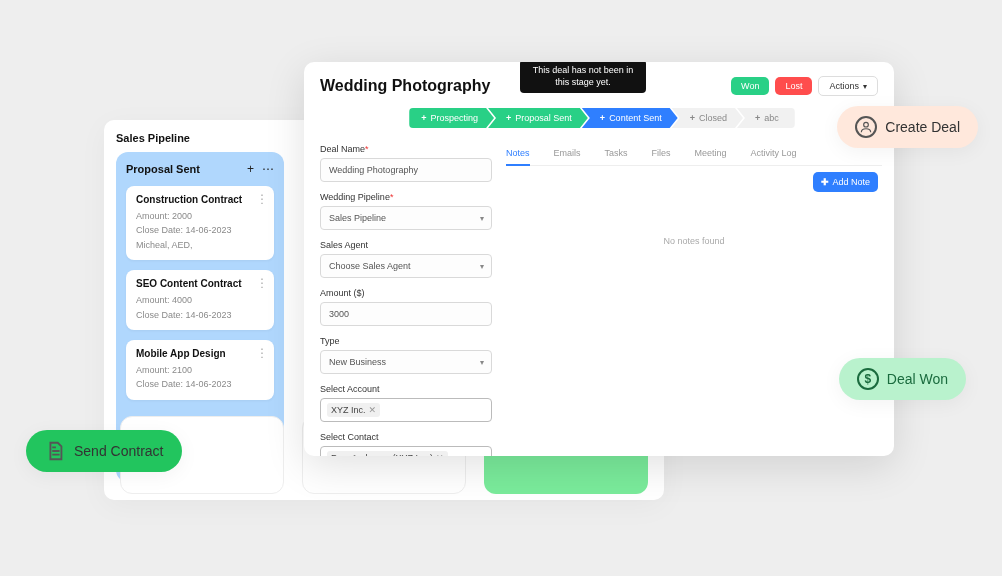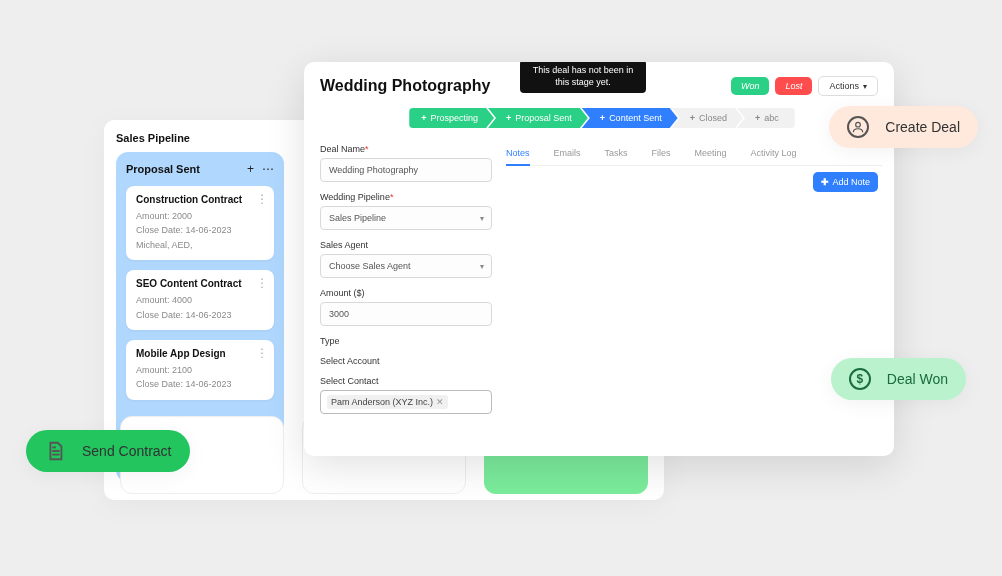--- a/index.html
+++ b/index.html
@@ -21,21 +21,21 @@
   .ghost-col { position: absolute; top: 416px; width: 164px; height: 78px; border-radius: 12px; }
   .ghost-1 { left: 120px; background: #fff; border: 1px solid #eee; }
   .ghost-2 { left: 302px; background: #fff; border: 1px solid #eee; }
   .ghost-3 { left: 484px; background: #7aeb9b; }
 
   
   .modal { position: absolute; left: 304px; top: 62px; width: 590px; height: 394px; background: #fff; border-radius: 10px; box-shadow: 0 10px 40px rgba(0,0,0,.12); overflow: hidden; }
   .modal-header { position: relative; display: flex; align-items: center; padding: 14px 16px 0 16px; }
   .modal-title { font-size: 16px; font-weight: 800; color: #111; }
   .modal-header .spacer { flex: 1; }
-  .hdr-btn { font-size: 9px; padding: 4px 10px; border-radius: 5px; color: #fff; border: none; cursor: pointer; font-style: italic; }
+  .hdr-btn { font-size: 9px; padding: 4px 10px; border-radius: 5px; color: #fff; border: none; cursor: pointer; }
   .hdr-won { background: #29d086; margin-right: 6px; }
   .hdr-lost { background: #ff4d4d; margin-right: 6px; }
   .hdr-actions { font-size: 9px; padding: 4px 10px; border-radius: 5px; background: #fff; color: #333; border: 1px solid #ddd; cursor: pointer; }
   .chev { font-size: 8px; margin-left: 4px; }
 
   .stage-row { display: flex; justify-content: center; gap: 0; margin-top: 12px; margin-bottom: 14px; }
   .stage-item { position: relative; display: inline-flex; align-items: center; font-size: 9px; padding: 5px 16px 5px 18px; color: #fff; margin-right: -6px; }
   .stage-item .plus { margin-right: 4px; font-weight: 700; }
   .stage-green { background: #29d086; clip-path: polygon(0 0, calc(100% - 8px) 0, 100% 50%, calc(100% - 8px) 100%, 0 100%, 8px 50%); }
   .stage-green:first-child { clip-path: polygon(0 0, calc(100% - 8px) 0, 100% 50%, calc(100% - 8px) 100%, 0 100%); border-radius: 4px 0 0 4px; padding-left: 12px; }
@@ -61,21 +61,21 @@
 
   .tabs-col { flex: 1; padding: 0 0 0 10px; position: relative; }
   .tabs { display: flex; gap: 24px; border-bottom: 1px solid #eee; margin-bottom: 10px; }
   .tab { font-size: 9px; color: #999; padding: 6px 0; cursor: pointer; }
   .tab.active { color: #2f7fff; border-bottom: 2px solid #2f7fff; margin-bottom: -1px; }
   .add-note { position: absolute; right: 4px; top: 30px; background: #2f7fff; color: #fff; border: none; border-radius: 5px; font-size: 9px; padding: 5px 8px; cursor: pointer; display: inline-flex; align-items: center; gap: 4px; }
   .add-note .pl { font-weight: 700; }
   .notes-empty { text-align: center; font-size: 9px; color: #aaa; margin-top: 70px; }
 
   
-  .pill { position: absolute; display: inline-flex; align-items: center; gap: 16px; padding: 10px 18px; border-radius: 999px; font-size: 14px; color: #222; box-shadow: 0 4px 20px rgba(0,0,0,.05); }
+  .pill { position: absolute; display: inline-flex; align-items: center; gap: 8px; padding: 10px 18px; border-radius: 999px; font-size: 14px; color: #222; box-shadow: 0 4px 20px rgba(0,0,0,.05); }
   .pill .ic { width: 22px; height: 22px; border: 2px solid currentColor; border-radius: 999px; display: inline-flex; align-items: center; justify-content: center; font-size: 12px; font-weight: 700; }
   .pill-create { right: 24px; top: 106px; background: #ffe8dc; color: #333; }
   .pill-create .ic { border-color: #555; }
   .pill-won { right: 36px; top: 358px; background: #b9f2cd; color: #1a6b3e; }
   .pill-won .ic { border-color: #1a6b3e; }
   .pill-send { left: 26px; top: 430px; background: #22c55e; color: #333; text-align: right; }
   .pill-send .ic { border: none; }
   .pill-send svg { width: 22px; height: 22px; }
 </style>
 </head>
@@ -167,23 +167,32 @@
           <div class="sel-wrap">
               <div class="form-select">Choose Sales Agent</div>
             </div>
         </div>
         <div class="form-group">
           <label class="form-label">Amount ($)</label>
           <input class="form-input" value="3000" style="">
         </div>
         <div class="form-group">
           <label class="form-label">Type</label>
+          <div class="sel-wrap">
+              <div class="form-select">New Business</div>
+            </div>
         </div>
         <div class="form-group">
           <label class="form-label">Select Account</label>
+          <div class="chip-input">
+            <span class="chip">
+                <span>XYZ Inc.</span>
+                <span class="x">✕</span>
+              </span>
+          </div>
         </div>
         <div class="form-group">
           <label class="form-label">Select Contact</label>
           <div class="chip-input">
             <span class="chip">
                 <span>Pam Anderson (XYZ Inc.)</span>
                 <span class="x">✕</span>
               </span>
           </div>
         </div>
@@ -194,20 +203,21 @@
           <div class="tab">Emails</div>
           <div class="tab">Tasks</div>
           <div class="tab">Files</div>
           <div class="tab">Meeting</div>
           <div class="tab">Activity Log</div>
         </div>
         <button class="add-note">
             <span class="pl">✚</span>
             <span>Add Note</span>
           </button>
+        <div class="notes-empty">No notes found</div>
       </div>
     </div>
   </div>
 
   <div class="pill pill-create">
     <span class="ic">
       <svg viewBox="0 0 24 24" width="14" height="14" fill="none" stroke="#555" stroke-width="2">
           <circle cx="12" cy="8" r="4"></circle>
           <path d="M4 21c0-4 4-6 8-6s8 2 8 6"></path>
         </svg>

